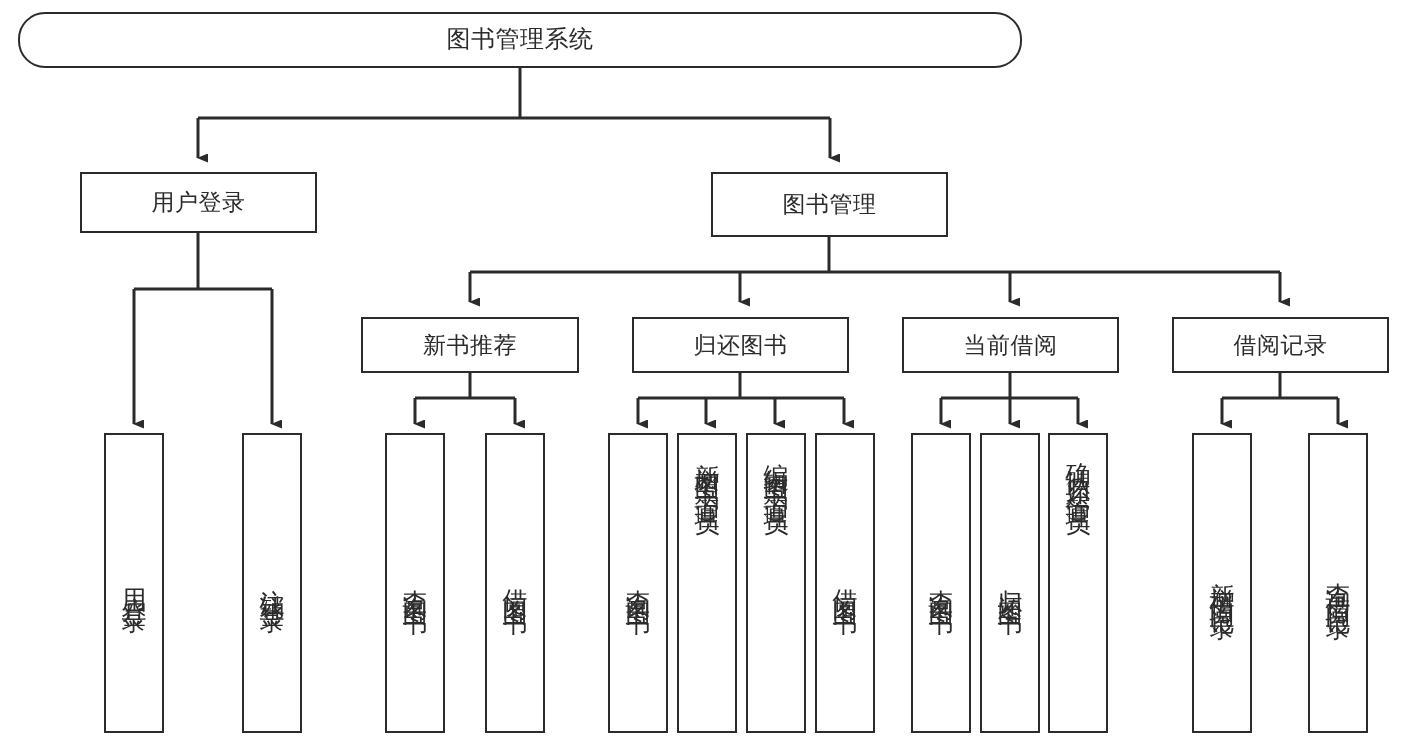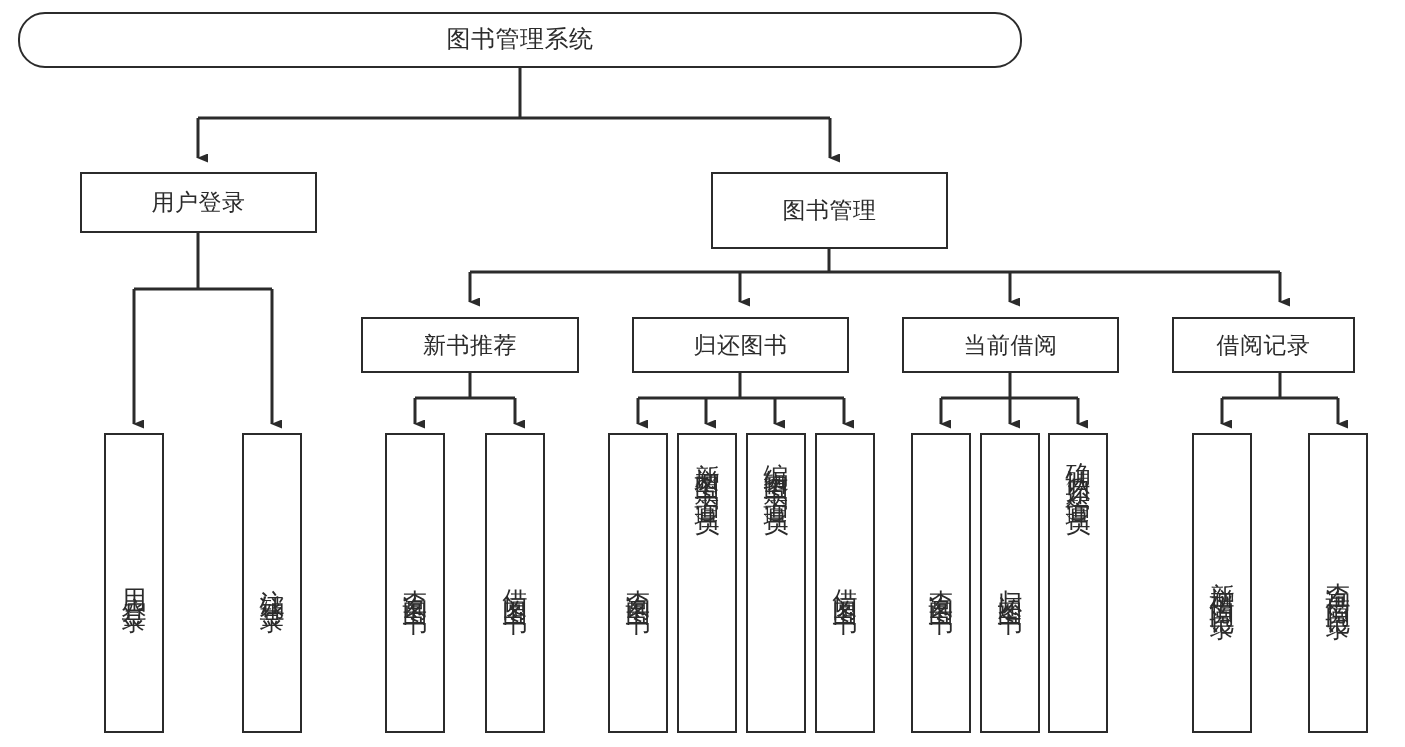--- a/index.html
+++ b/index.html
@@ -138,37 +138,37 @@
   </svg>
 
   <div class="node-box node-h node-root" style="left:18px; top:12px; width:1004px; height:56px;border-radius:27px;">
     <span class="node-label">图书管理系统</span>
   </div>
 
   <div class="node-box node-h" style="left:80px; top:172px; width:237px; height:61px;">
     <span class="node-label">用户登录</span>
   </div>
 
-  <div class="node-box node-h" style="left:711px; top:172px; width:237px; height:77px;">
+  <div class="node-box node-h" style="left:711px; top:172px; width:237px; height:65px;">
     <span class="node-label">图书管理</span>
   </div>
 
   <div class="node-box node-h" style="left:361px; top:317px; width:218px; height:56px;">
     <span class="node-label">新书推荐</span>
   </div>
 
   <div class="node-box node-h" style="left:632px; top:317px; width:217px; height:56px;">
     <span class="node-label">归还图书</span>
   </div>
 
   <div class="node-box node-h" style="left:902px; top:317px; width:217px; height:56px;">
     <span class="node-label">当前借阅</span>
   </div>
 
-  <div class="node-box node-h" style="left:1172px; top:317px; width:183px; height:56px;">
+  <div class="node-box node-h" style="left:1172px; top:317px; width:217px; height:56px;">
     <span class="node-label">借阅记录</span>
   </div>
 
   <div class="node-box node-v align-middle" style="left:104px; top:433px; width:60px; height:300px;">
     <span class="node-label">用户登录</span>
   </div>
 
   <div class="node-box node-v align-middle" style="left:242px; top:433px; width:60px; height:300px;">
     <span class="node-label">注销登录</span>
   </div>

